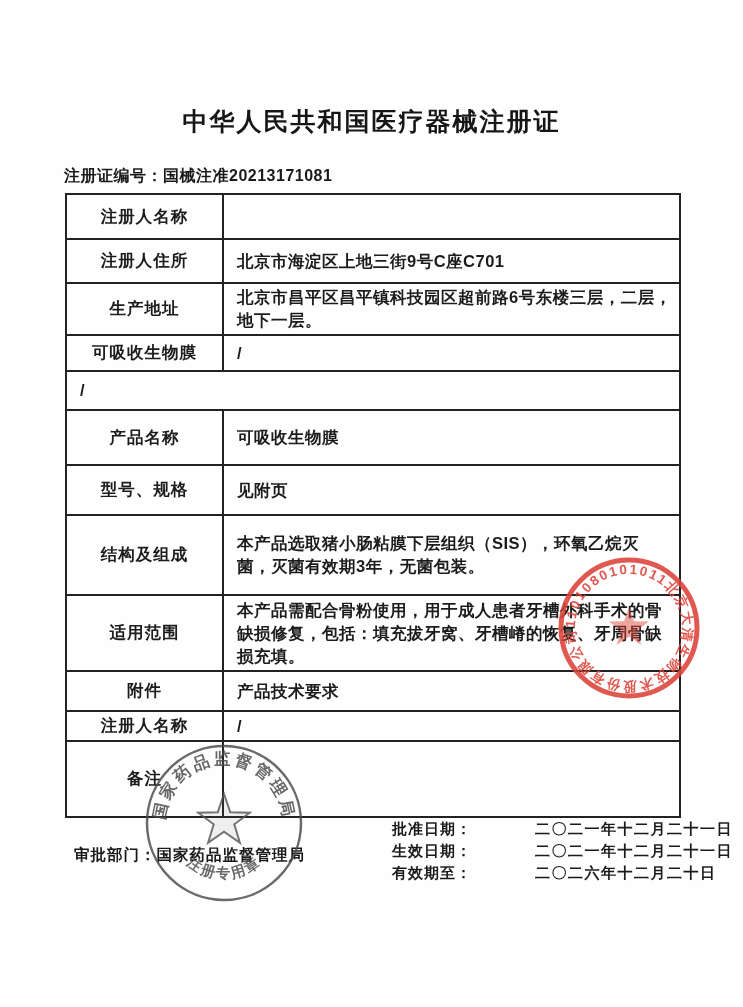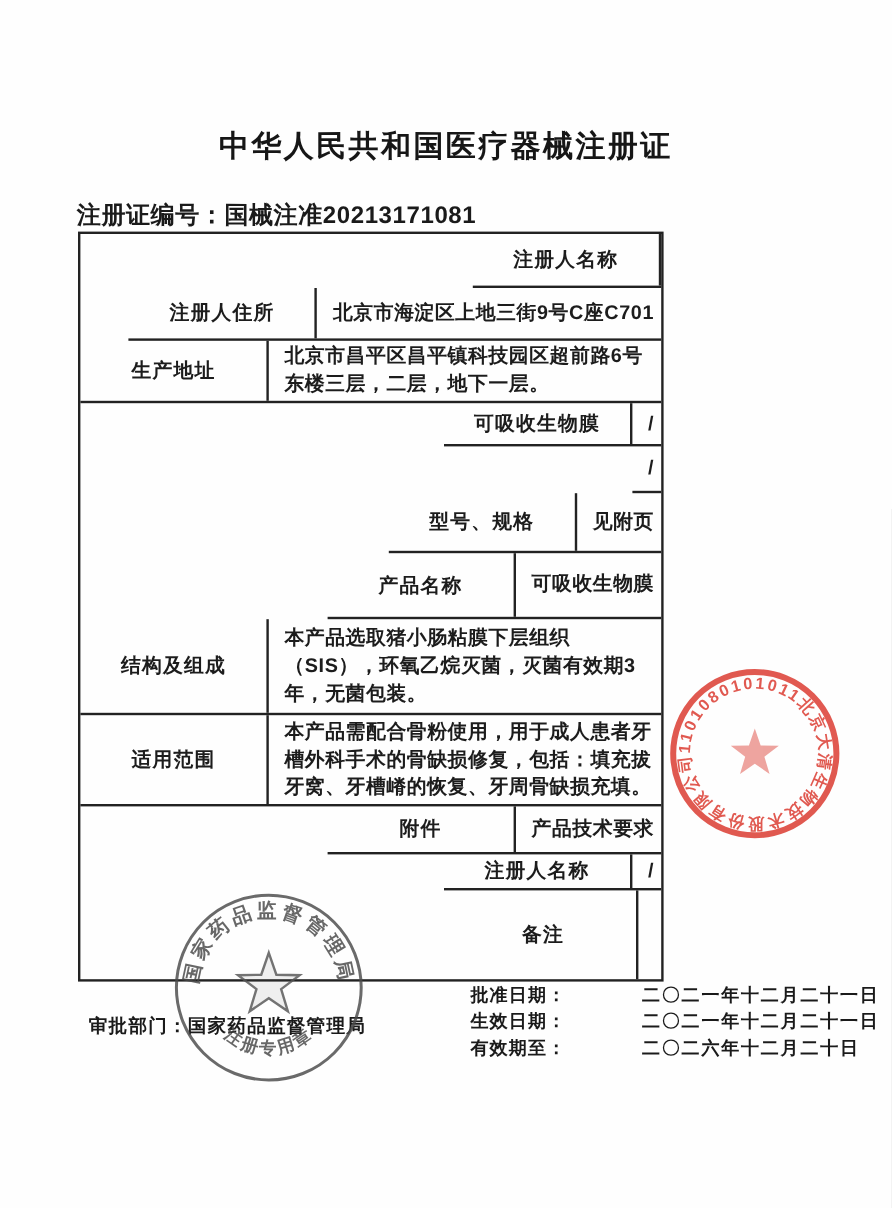--- a/index.html
+++ b/index.html
@@ -6,26 +6,26 @@
   .page{
     position:relative;width:743px;height:1007px;background:#fefefe;
     font-family:"Liberation Sans",sans-serif;color:#1d1d1d;overflow:hidden;
     margin:0 auto;
   }
   .title{
     position:absolute;top:105px;left:0;width:100%;text-align:center;
     font-size:25px;font-weight:700;letter-spacing:2px;color:#161616;
   }
   .certno{
-    position:absolute;top:166px;left:64px;font-size:20px;font-weight:700;
+    position:absolute;top:166px;left:64px;font-size:16px;font-weight:700;
     letter-spacing:.5px;color:#1a1a1a;
   }
   .regtable{
-    position:absolute;left:65px;top:193px;width:488px;box-sizing:border-box;
-    border:2px solid #222;display:flex;flex-direction:column;background:transparent;align-items:flex-end;
+    position:absolute;left:65px;top:193px;width:616px;box-sizing:border-box;
+    border:2px solid #222;display:flex;flex-direction:column;background:transparent;
   }
   .trow{display:flex;box-sizing:border-box;border-bottom:2px solid #222;}
   .trow:last-child{border-bottom:none;}
   .tlabel{
     flex:0 0 157px;width:157px;box-sizing:border-box;border-right:2px solid #222;
     display:flex;align-items:center;justify-content:center;text-align:center;
     font-size:16.5px;font-weight:700;letter-spacing:1px;color:#1c1c1c;
   }
   .tvalue{
     flex:1;box-sizing:border-box;display:flex;align-items:center;
@@ -68,27 +68,27 @@
       <div class="tlabel">生产地址</div>
       <div class="tvalue">北京市昌平区昌平镇科技园区超前路6号东楼三层，二层，地下一层。</div>
     </div>
     <div class="trow r4">
       <div class="tlabel">可吸收生物膜</div>
       <div class="tvalue">/</div>
     </div>
     <div class="trow r5">
       <div class="tvalue">/</div>
     </div>
+    <div class="trow r6">
+      <div class="tlabel">产品名称</div>
+      <div class="tvalue">可吸收生物膜</div>
+    </div>
     <div class="trow r7">
       <div class="tlabel">型号、规格</div>
       <div class="tvalue">见附页</div>
-    </div>
-    <div class="trow r6">
-      <div class="tlabel">产品名称</div>
-      <div class="tvalue">可吸收生物膜</div>
     </div>
     <div class="trow r8">
       <div class="tlabel">结构及组成</div>
       <div class="tvalue">本产品选取猪小肠粘膜下层组织（SIS），环氧乙烷灭菌，灭菌有效期3年，无菌包装。</div>
     </div>
     <div class="trow r9">
       <div class="tlabel">适用范围</div>
       <div class="tvalue">本产品需配合骨粉使用，用于成人患者牙槽外科手术的骨缺损修复，包括：填充拔牙窝、牙槽嵴的恢复、牙周骨缺损充填。</div>
     </div>
     <div class="trow r10">

